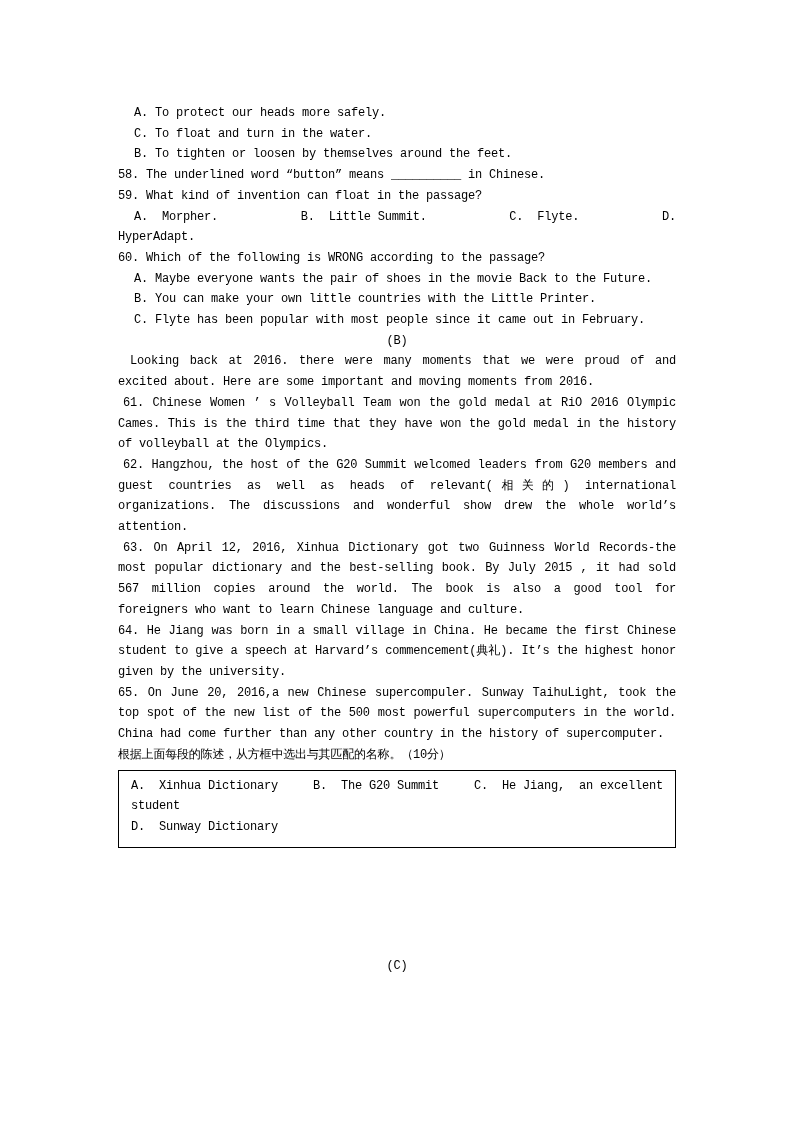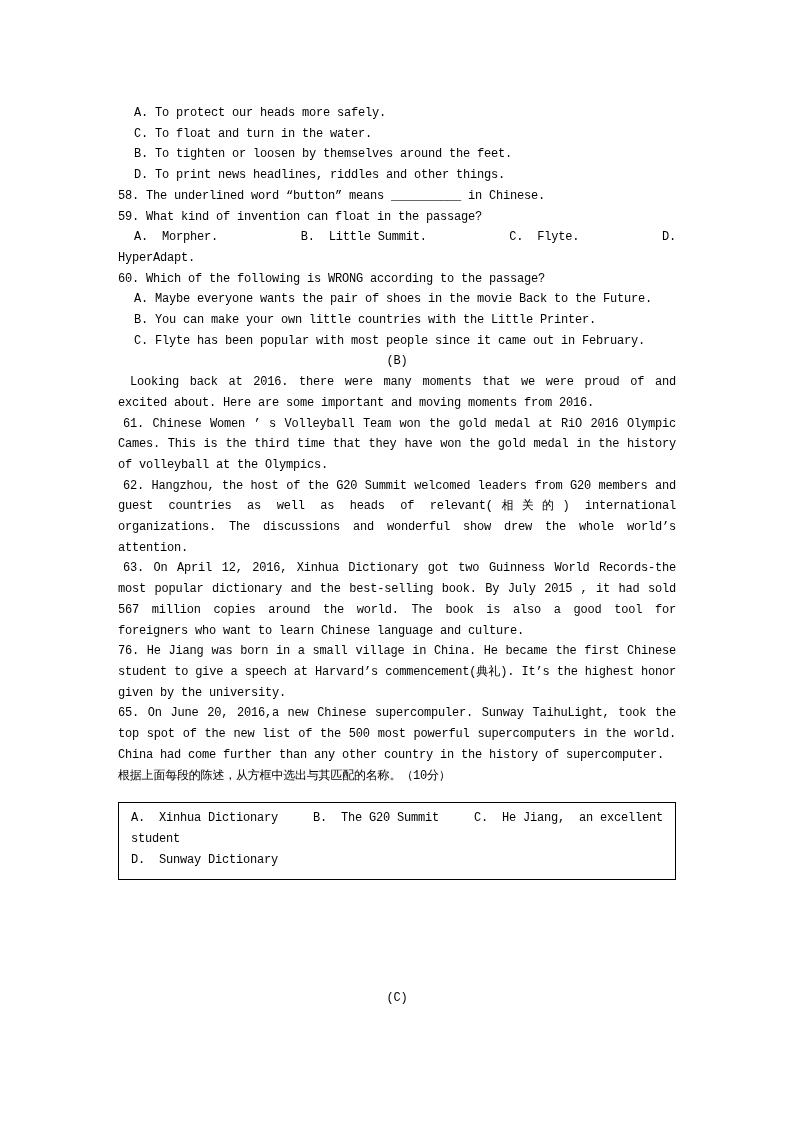--- a/index.html
+++ b/index.html
@@ -31,21 +31,21 @@
   .ind5 { text-indent: 5px; }
   .center { text-align: center; }
   .opts-row {
     display: flex;
     justify-content: space-between;
     padding-left: 16px;
     white-space: pre;
   }
   .match-box {
     border: 1px solid #000000;
-    margin-top: 16px;
+    margin-top: 4px;
     padding: 5px 12px 9px 12px;
   }
   .box-row-justify {
     display: flex;
     justify-content: space-between;
     white-space: pre;
   }
   .box-row-left {
     display: flex;
     gap: 42px;
@@ -57,21 +57,20 @@
   }
 </style>
 </head>
 <body>
 
 <div class="doc">
 
   <div class="line indent16">A. To protect our heads more safely.</div>
   <div class="line indent16">C. To float and turn in the water.</div>
   <div class="line indent16">B. To tighten or loosen by themselves around the feet.</div>
-  <div class="line indent16">D. To print news headlines, riddles and other things.</div>
 
   <div class="line">58. The underlined word “button” means __________ in Chinese.</div>
 
   <div class="line">59. What kind of invention can float in the passage?</div>
   <div class="opts-row">
     <span>A.  Morpher.</span>
     <span>B.  Little Summit.</span>
     <span>C.  Flyte.</span>
     <span>D.</span>
   </div>
@@ -80,21 +79,21 @@
   <div class="line">60. Which of the following is WRONG according to the passage?</div>
   <div class="line indent16">A. Maybe everyone wants the pair of shoes in the movie Back to the Future.</div>
   <div class="line indent16">B. You can make your own little countries with the Little Printer.</div>
   <div class="line indent16">C. Flyte has been popular with most people since it came out in February.</div>
 
   <div class="center">(B)</div>
   <div class="para ind12">Looking back at 2016. there were many moments that we were proud of and excited about.  Here are some important and moving moments from 2016.</div>
   <div class="para ind5">61.  Chinese Women ’ s Volleyball Team won the gold medal at RiO 2016 Olympic Cames.  This is the third time that they have won the gold medal in the history of volleyball at the Olympics.</div>
   <div class="para ind5">62. Hangzhou, the host of the G20 Summit welcomed leaders from G20 members and guest countries as well as heads of relevant(相关的) international organizations. The discussions and wonderful show drew the whole world’s attention.</div>
   <div class="para ind5">63. On April 12, 2016, Xinhua Dictionary got two Guinness World Records-the most popular dictionary and the best-selling book.  By July 2015 , it had sold 567 million copies around the world. The book is also a good tool for foreigners who want to learn Chinese language and culture.</div>
-  <div class="para">76. He Jiang was born in a small village in China. He became the first Chinese student to give a speech at Harvard’s commencement(典礼). It’s the highest honor given by the university.</div>
+  <div class="para">64. He Jiang was born in a small village in China. He became the first Chinese student to give a speech at Harvard’s commencement(典礼). It’s the highest honor given by the university.</div>
   <div class="para">65. On June 20, 2016,a new Chinese supercompuler. Sunway TaihuLight, took the top spot of the new list of the 500 most powerful supercomputers in the world. China had come further than any other country in the history of supercomputer.</div>
   <div class="line">根据上面每段的陈述，从方框中选出与其匹配的名称。（10分）</div>
 
   <div class="match-box">
     <div class="box-row-justify">
       <span>A.  Xinhua Dictionary</span>
       <span>B.  The G20 Summit</span>
       <span>C.  He Jiang,  an excellent</span>
     </div>
     <div class="line">student</div>

